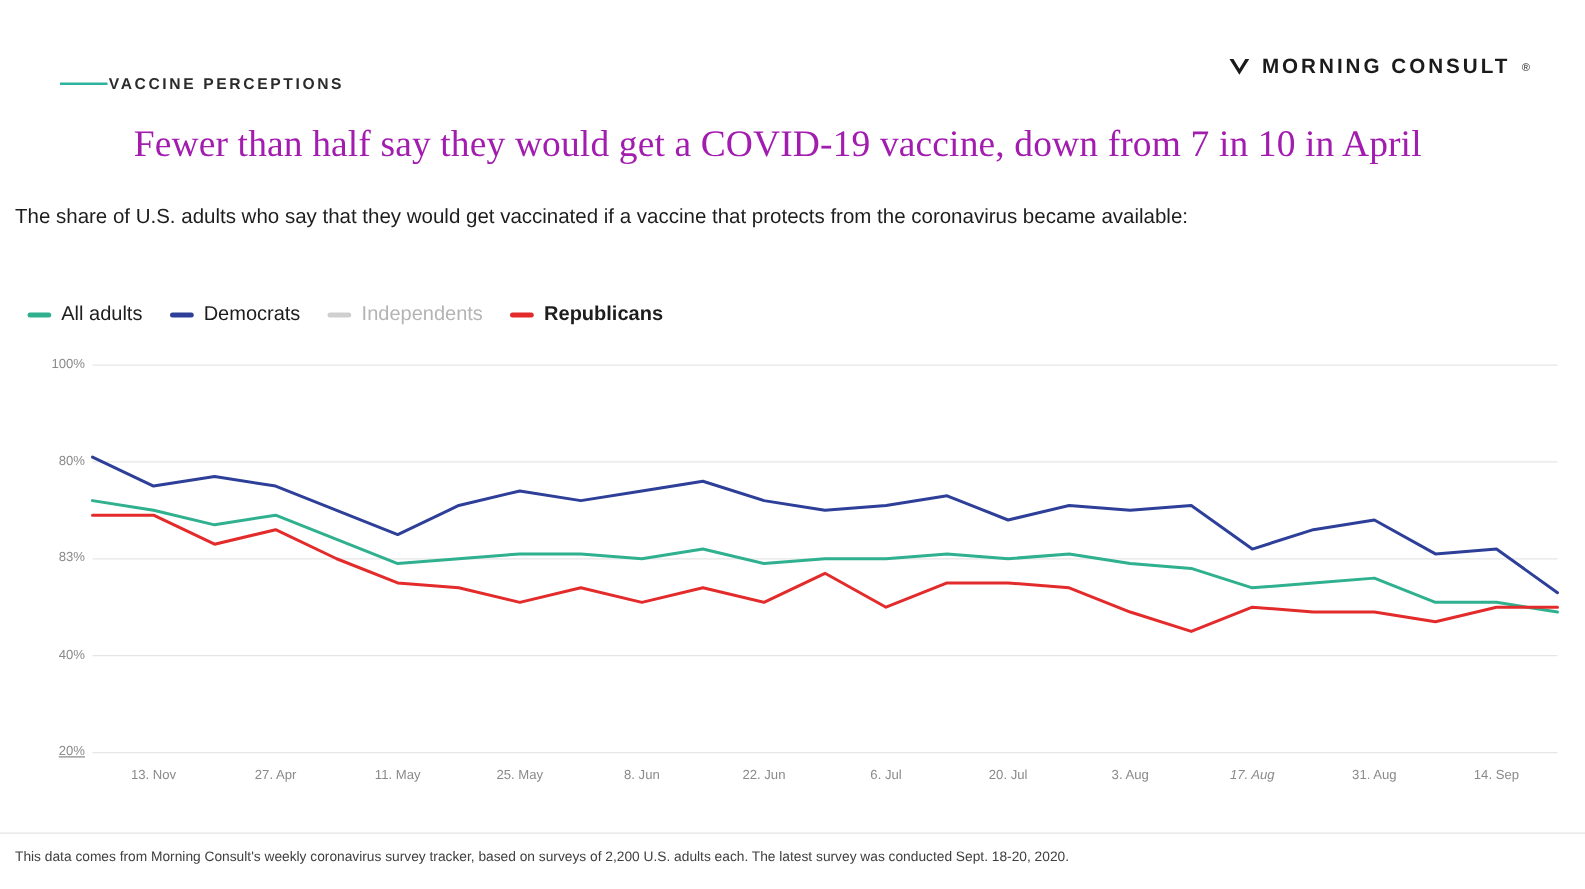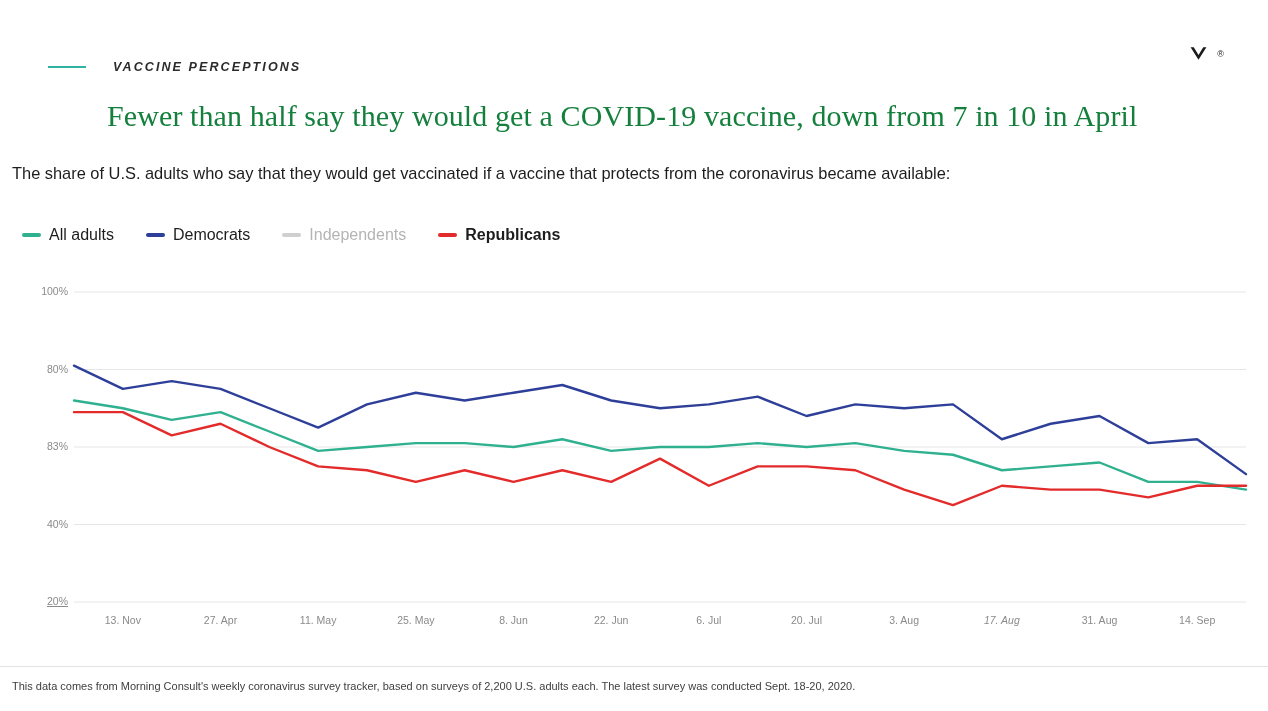--- a/index.html
+++ b/index.html
@@ -5,45 +5,45 @@
   html,body{margin:0;padding:0;}
   body{
     width:1268px;height:711px;
     background:#ffffff;
     font-family:"Liberation Sans", sans-serif;
     color:#1a1a1a;
     overflow:hidden;
     position:relative;
   }
   .kicker-row{
-    position:absolute;left:48px;top:60px;display:flex;align-items:center;gap:27px;font-style:italic;
+    position:absolute;left:48px;top:60px;display:flex;align-items:center;gap:1px;
   }
   .kicker-line{width:38px;height:2px;background:#2fb3a0;}
   .kicker-text{
     font-size:12.5px;font-weight:bold;letter-spacing:2.1px;color:#2b2b2b;
   }
   .brand{
     position:absolute;right:44px;top:44px;display:flex;align-items:center;gap:9px;
   }
   .brand-mark{width:19px;height:19px;}
   .brand-text{
     font-size:16.5px;font-weight:bold;letter-spacing:2.4px;color:#1b1b1b;
   }
   .brand-tm{font-size:9px;vertical-align:super;color:#1b1b1b;}
   .headline{
     position:absolute;left:107px;top:99px;right:40px;
     font-family:"Liberation Serif", serif;
-    font-size:30px;font-weight:normal;color:#15803d;letter-spacing:.1px;
+    font-size:30px;font-weight:normal;color:#a21caf;letter-spacing:.1px;
   }
   .subhead{
     position:absolute;left:12px;top:164px;right:20px;
     font-size:16.4px;color:#1d1d1d;
   }
   .legend{
-    position:absolute;left:22px;top:226px;display:flex;align-items:center;gap:32px;
+    position:absolute;left:22px;top:243px;display:flex;align-items:center;gap:22px;
   }
   .legend-item{display:flex;align-items:center;gap:8px;font-size:16px;}
   .legend-swatch{width:19px;height:4px;border-radius:2px;display:inline-block;}
   .chart-area{
     position:absolute;left:12px;top:282px;width:1244px;height:368px;
   }
   .y-label{
     position:absolute;font-size:10.5px;color:#8a8a8a;left:16px;width:40px;text-align:right;
   }
   .x-label{
@@ -62,20 +62,21 @@
 
 <div class="kicker-row">
   <span class="kicker-line"></span>
   <span class="kicker-text">VACCINE PERCEPTIONS</span>
 </div>
 
 <div class="brand">
   <svg class="brand-mark" viewBox="0 0 24 24">
     <path d="M2 4 L12 20 L22 4 L18 4 L12 14 L6 4 Z" fill="#1b1b1b"></path>
   </svg>
+  <span class="brand-text">MORNING CONSULT</span>
   <span class="brand-tm">®</span>
 </div>
 
 <div class="headline">Fewer than half say they would get a COVID-19 vaccine, down from 7 in 10 in April</div>
 <div class="subhead">The share of U.S. adults who say that they would get vaccinated if a vaccine that protects from the coronavirus became available:</div>
 
 <div class="legend" id="legend">
     <div class="legend-item">
       <span class="legend-swatch" style="background: rgb(47, 176, 143);"></span>
       <span style="color: rgb(29, 29, 29);">All adults</span>

